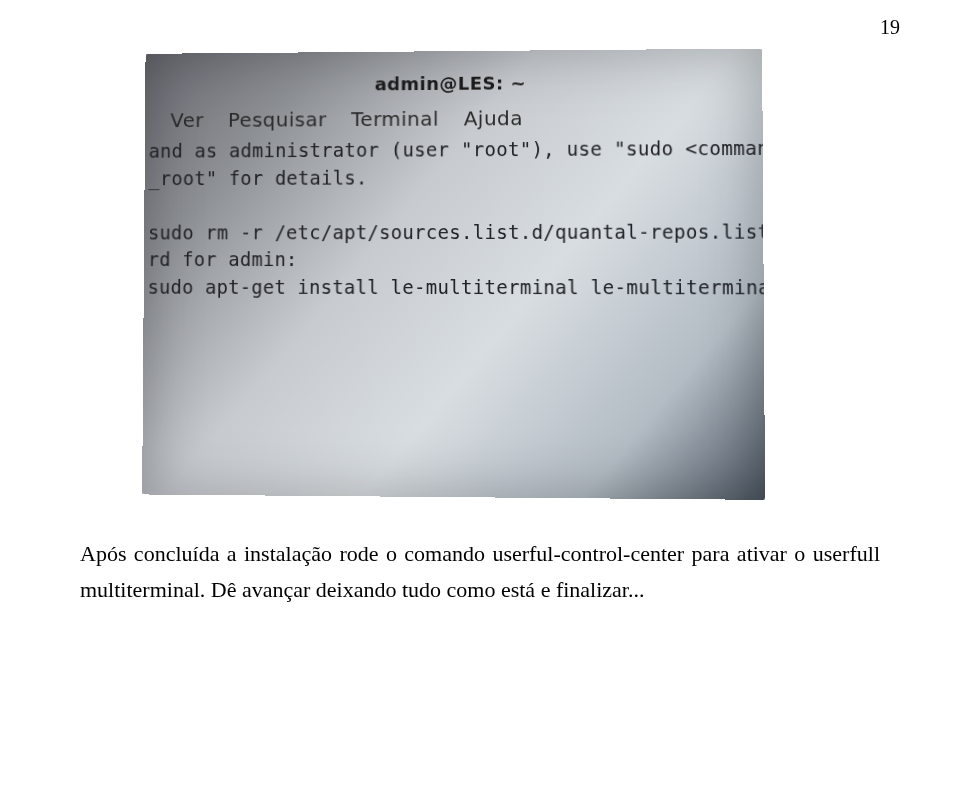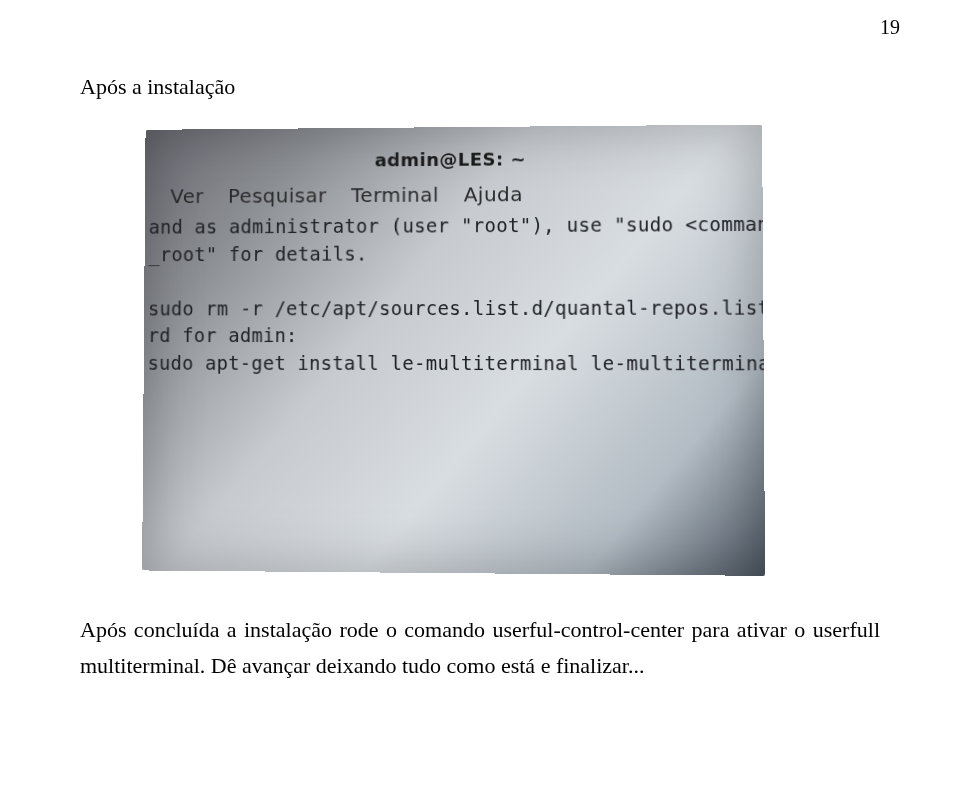--- a/index.html
+++ b/index.html
@@ -88,21 +88,20 @@
     font-family: Georgia, 'Times New Roman', serif;
   }
 </style>
 </head>
 <body>
 
 <div class="page">
 
   <div class="page-number">19</div>
 
-  <div class="heading">Após a instalação</div>
 
   <div class="photo-wrap">
     <div class="photo">
       <div class="term-title">admin@LES: ~</div>
       <div class="menu">Ver  Pesquisar  Terminal  Ajuda</div>
       <div class="term-body" id="term-body">and as administrator (user "root"), use "sudo &lt;command&gt;".
 _root" for details.
 
 sudo rm -r /etc/apt/sources.list.d/quantal-repos.list
 rd for admin:

